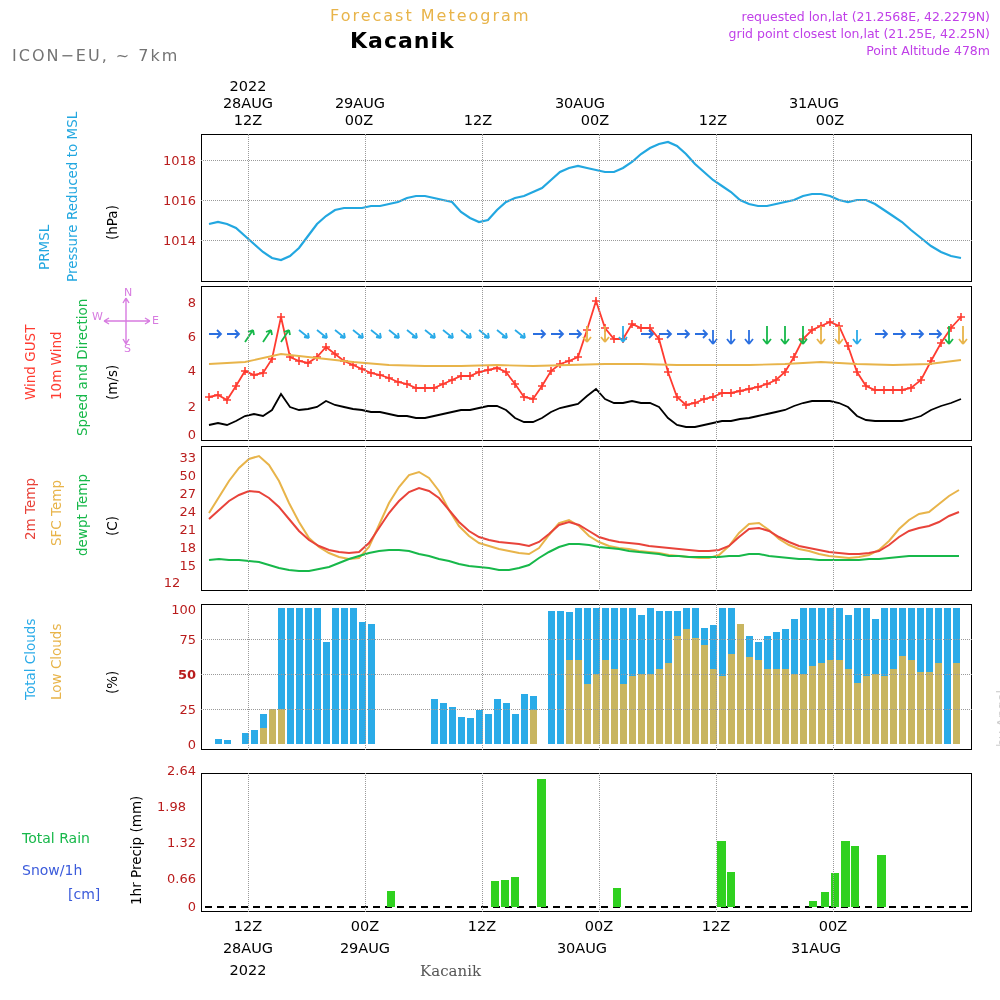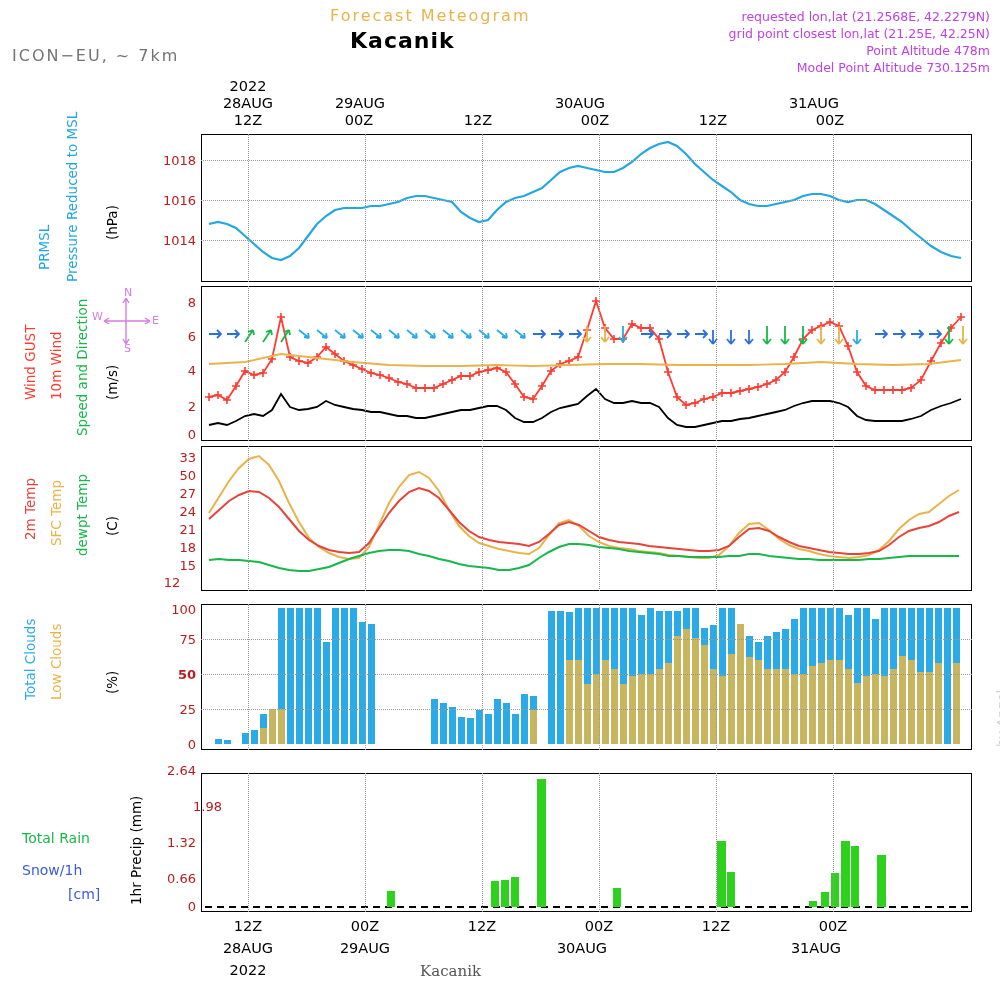--- a/index.html
+++ b/index.html
@@ -42,21 +42,20 @@
 
 <div id="root">
 
   <div class="abs t-forecast">Forecast Meteogram</div>
   <div class="abs t-title">Kacanik</div>
   <div class="abs t-model">ICON−EU, ~ 7km</div>
   <div class="abs t-meta">
     <div>requested lon,lat (21.2568E, 42.2279N)</div>
     <div>grid point closest lon,lat (21.25E, 42.25N)</div>
     <div>Point Altitude 478m</div>
-    <div>Model Point Altitude 730.125m</div>
   </div>
   <div class="wm">by Angel</div>
 
   <div class="abs toplab nowrap" style="left:218px;top:78px;width:60px;">2022</div>
   <div class="abs toplab nowrap" style="left:216px;top:95px;width:64px;">28AUG</div>
   <div class="abs toplab nowrap" style="left:328px;top:95px;width:64px;">29AUG</div>
   <div class="abs toplab nowrap" style="left:548px;top:95px;width:64px;">30AUG</div>
   <div class="abs toplab nowrap" style="left:782px;top:95px;width:64px;">31AUG</div>
 
   <div class="abs toplab" style="left:219px;top:112px;width:58px;">12Z</div>
@@ -472,21 +471,21 @@
         <rect x="630" y="100" width="8" height="34"></rect>
         <rect x="640" y="68" width="9" height="66"></rect>
         <rect x="650" y="73" width="8" height="61"></rect>
         <rect x="676" y="82" width="9" height="52"></rect>
       </g>
     </svg>
   </div>
   <div class="abs ytick" style="left:134px;top:906px;width:62px;">0</div>
   <div class="abs ytick" style="left:134px;top:878px;width:62px;">0.66</div>
   <div class="abs ytick" style="left:134px;top:842px;width:62px;">1.32</div>
-  <div class="abs ytick" style="left:134px;top:806px;width:62px;padding-left:26px;">1.98</div>
+  <div class="abs ytick" style="left:124px;top:806px;width:62px;">1.98</div>
   <div class="abs ytick" style="left:134px;top:770px;width:62px;">2.64</div>
 
   <div class="abs" style="left:22px;top:830px;font-size:14px;color:#17b84a;">Total  Rain</div>
   <div class="abs" style="left:22px;top:862px;font-size:14px;color:#3b5bdb;">Snow/1h</div>
   <div class="abs" style="left:68px;top:886px;font-size:14px;color:#3b5bdb;">[cm]</div>
   <div class="vlabel" style="left:128px;top:905px;color:#000;">1hr Precip (mm)</div>
 
   <div class="abs xtick" style="left:219px;top:918px;width:58px;">12Z</div>
   <div class="abs xtick" style="left:336px;top:918px;width:58px;">00Z</div>
   <div class="abs xtick" style="left:453px;top:918px;width:58px;">12Z</div>

